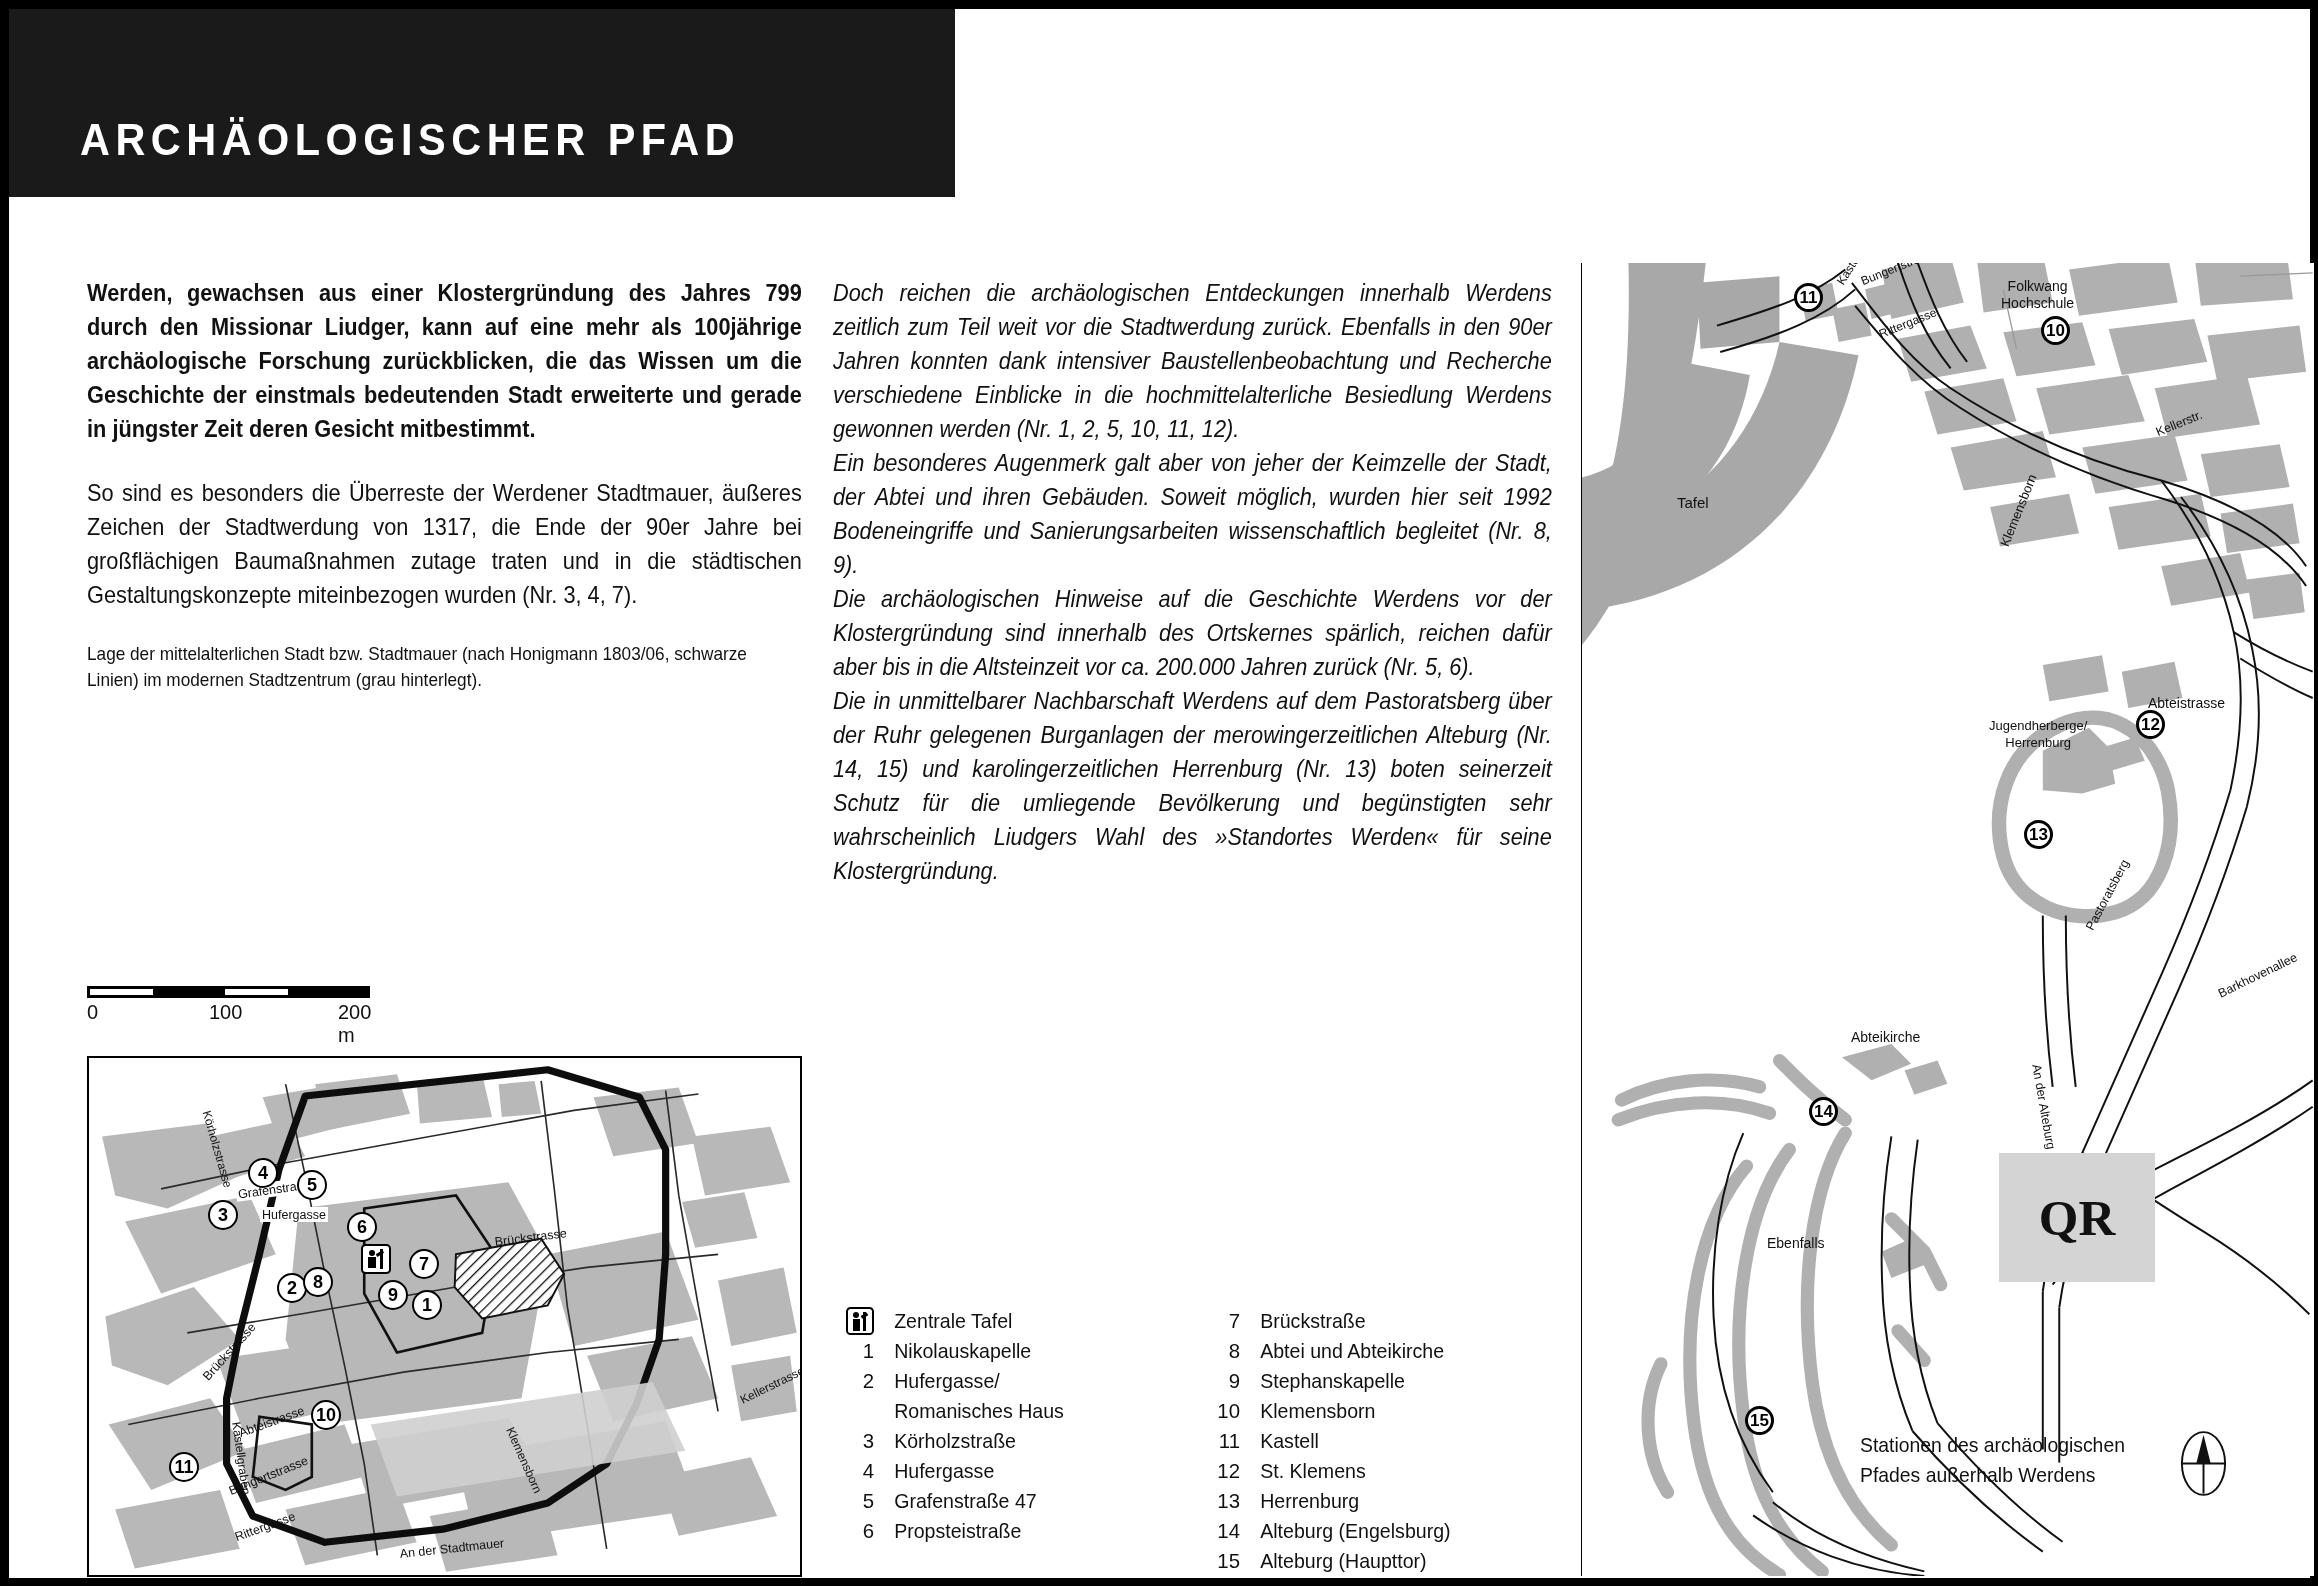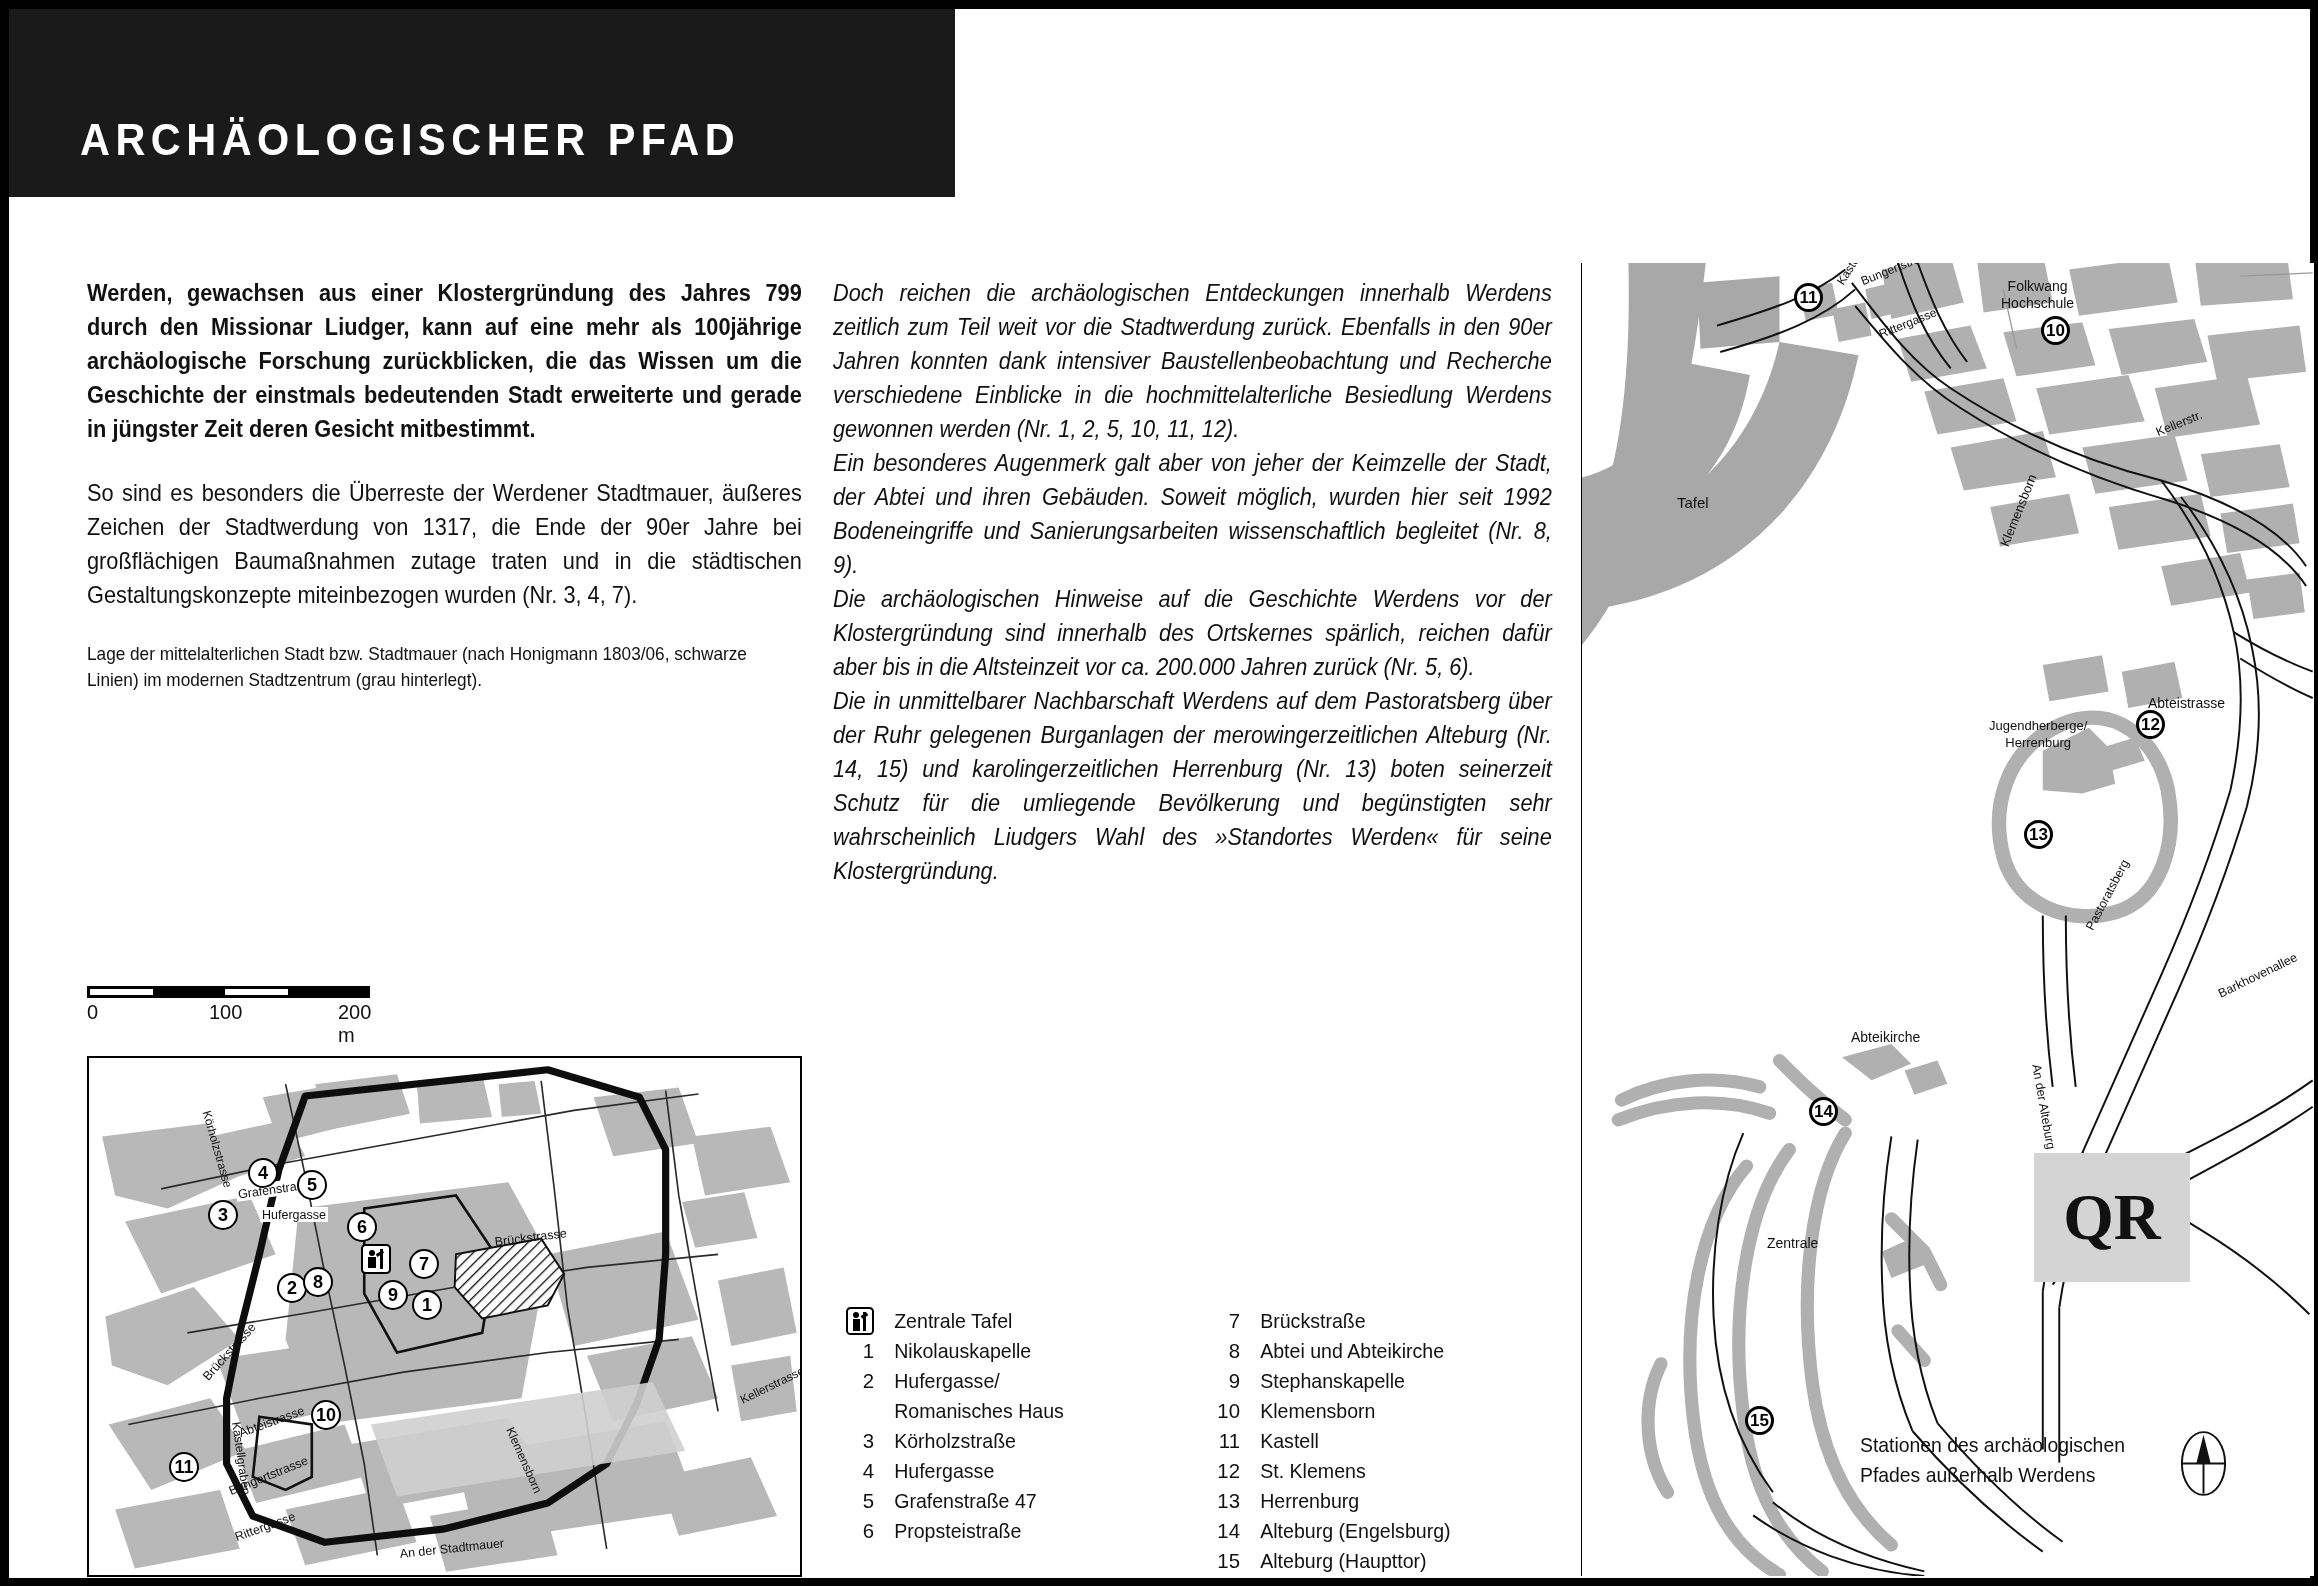--- a/index.html
+++ b/index.html
@@ -126,21 +126,21 @@
     font-size:20.4px; line-height:30px; color:#111;
     transform:scaleX(.95); transform-origin:left top;
   }
   #right-compass{ position:absolute; left:2169px; top:1419px; width:51px; height:71px; }
 
   
   #qr-box{
     position:absolute; left:1990px; top:1144px; width:156px; height:129px;
     background:#d4d4d4;
     display:flex; align-items:center; justify-content:center;
-    font-family:"Liberation Serif", serif; font-size:65px; font-weight:700; color:#111;margin-left:35px;
+    font-family:"Liberation Serif", serif; font-size:51px; font-weight:700; color:#111;
   }
 
   .mlabel{
     position:absolute;
     font-family:"Liberation Sans Narrow","Liberation Sans",sans-serif;
     color:#111; white-space:nowrap;
   }
   .marker{
     position:absolute;
     border-radius:50%;
@@ -473,21 +473,21 @@
     <span class="mlabel" style="left:419px; top:14.5px;  font-size:14px; text-align:center; line-height:17px;">Folkwang<br>Hochschule</span>
     <span class="mlabel" style="left:95px; top:231px; font-size:15px;">Tafel</span>
     <span class="mlabel" style="left:415px; top:280px; font-size:13px; transform:rotate(-68deg); transform-origin:left top;">Klemensborn</span>
     <span class="mlabel" style="left:566px; top:432px; font-size:14px;">Abteistrasse</span>
     <span class="mlabel" style="left:407px; top:455px; font-size:13px; text-align:center; line-height:16.5px;">Jugendherberge/<br>Herrenburg</span>
     <span class="mlabel" style="left:572px; top:163px; font-size:12.5px; transform:rotate(-22deg); transform-origin:left top;">Kellerstr.</span>
     <span class="mlabel" style="left:634px; top:725px; font-size:12.5px; transform:rotate(-26deg); transform-origin:left top;">Barkhovenallee</span>
     <span class="mlabel" style="left:501px; top:663px; font-size:12.5px; transform:rotate(-62deg); transform-origin:left top;">Pastoratsberg</span>
     <span class="mlabel" style="left:461px; top:800px; font-size:12.5px; transform:rotate(80deg); transform-origin:left top;">An der Alteburg</span>
     <span class="mlabel" style="left:269px; top:766px; font-size:14px;">Abteikirche</span>
-    <span class="mlabel" style="left:185px; top:972px; font-size:14px;">Zentrale</span>
+    <span class="mlabel" style="left:185px; top:972px; font-size:14px;">Ebenfalls</span>
     <span class="mlabel" style="left:252px; top:17px;  font-size:12px; transform:rotate(-58deg); transform-origin:left top;">Kastellgraben</span>
     <span class="mlabel" style="left:277px; top:12px;  font-size:12px; transform:rotate(-22deg); transform-origin:left top;">Bungertstraße</span>
     <span class="mlabel" style="left:295px; top:65px;  font-size:12px; transform:rotate(-22deg); transform-origin:left top;">Rittergasse</span>
 
     <span class="marker rm" style="left:212px; top:20px;">11</span>
     <span class="marker rm" style="left:459px; top:53px;">10</span>
     <span class="marker rm" style="left:554px; top:447px;">12</span>
     <span class="marker rm" style="left:442px; top:557px;">13</span>
     <span class="marker rm" style="left:227px; top:834px;">14</span>
     <span class="marker rm" style="left:163px; top:1143px;">15</span>

